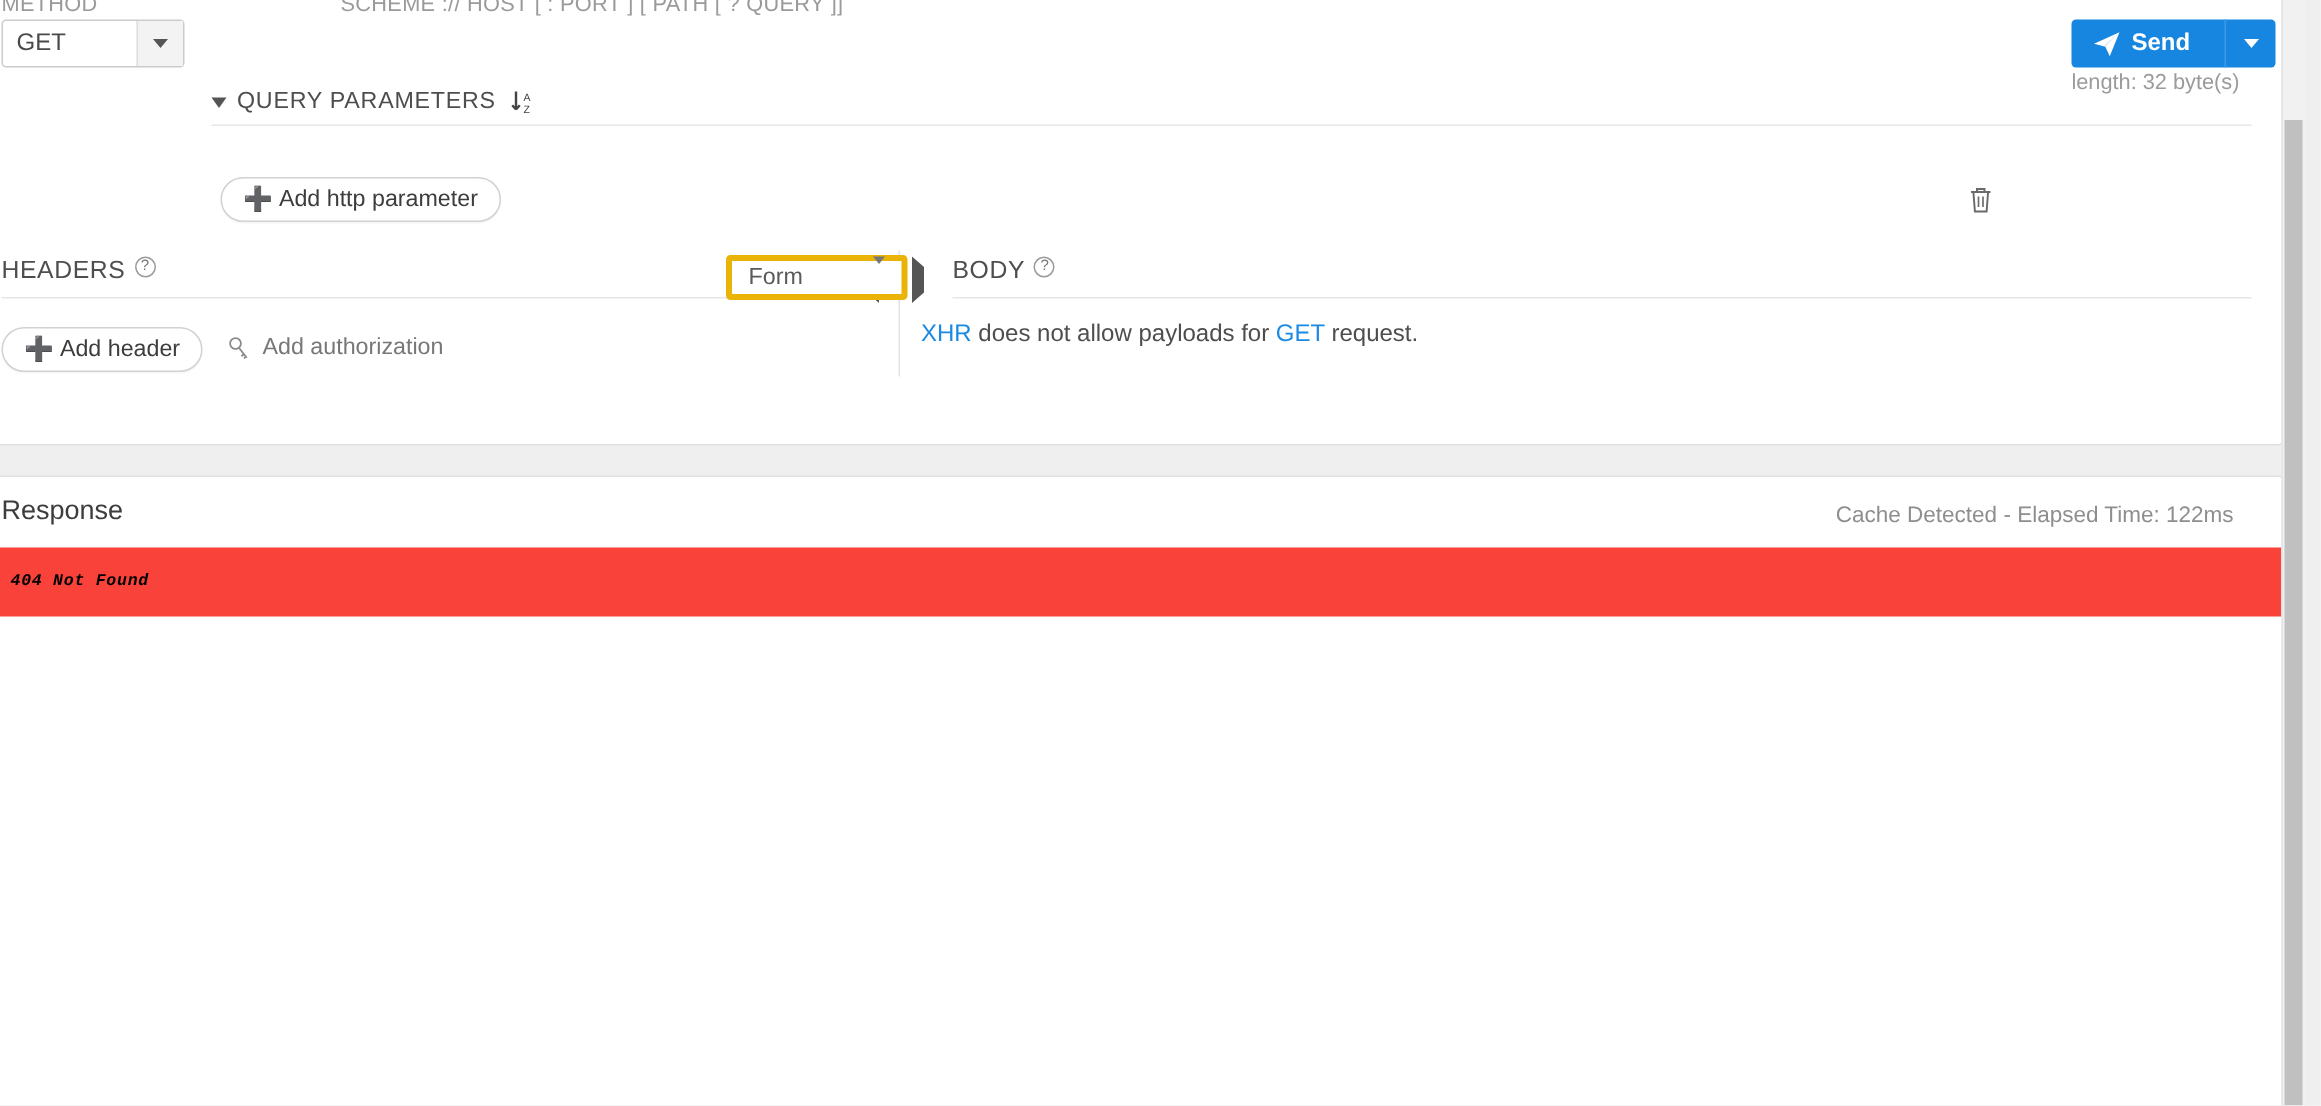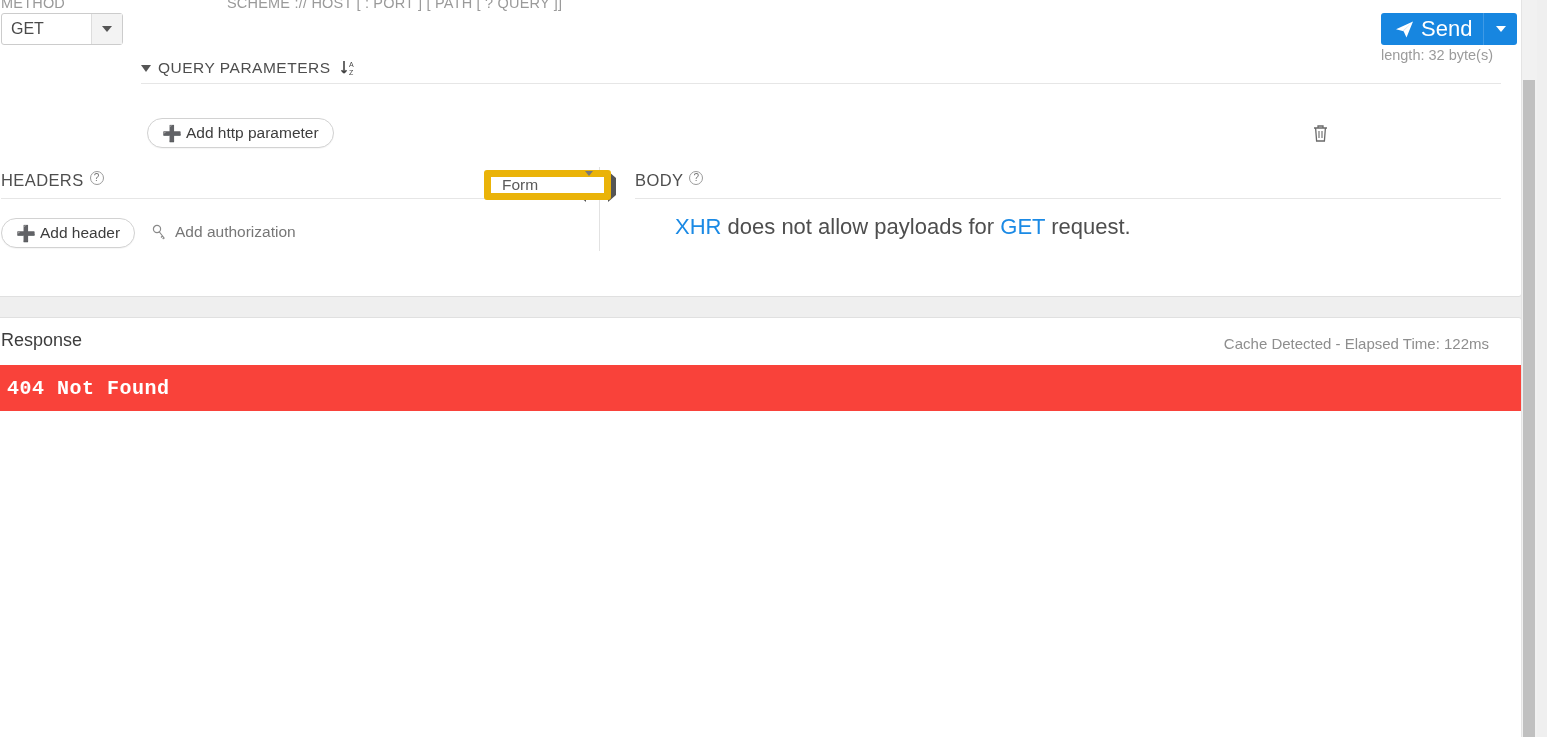--- a/index.html
+++ b/index.html
@@ -91,21 +91,21 @@
     width: 136px; height: 32px;
     background: #1786e0;
     border-radius: 3px;
     display: flex; align-items: center;
     color: #fff;
     cursor: pointer;
   }
   .send-btn .plane { margin-left: 14px; display:flex; }
   .send-btn .send-text {
     margin-left: 7px;
-    font-size: 22px; font-weight: 400;
+    font-size: 16px; font-weight: 700;
   }
   .send-btn .send-split {
     position: absolute; right: 0; top: 0;
     width: 34px; height: 32px;
     border-left: 1px solid #3f9ae5;
     display: flex; align-items: center; justify-content: center;
   }
   .caret-down-white {
     width: 0; height: 0;
     border-left: 5px solid transparent;
@@ -258,21 +258,21 @@
     width: 14px; height: 14px;
     border: 1px solid #9b9b9b; border-radius: 50%;
     font-size: 10px; color: #777;
     margin-left: 6px;
     line-height: 1;
   }
   .dd-btn {
     position: absolute;
     display: inline-flex; align-items: center; justify-content: center;
     height: 30px; padding: 0 11px;
-    border: 7px solid #eab308;
+    border: 4px solid #eab308;
     border-radius: 3px;
     background: #fff;
     font-size: 15.5px; color: #5a5a5a;
     cursor: pointer;
     gap: 40px;
   }
   .dd-btn .c { margin-left: 7px; }
   .caret-sm {
     width: 0; height: 0;
     border-left: 4px solid transparent;
@@ -287,22 +287,22 @@
     display: flex; align-items: center;
     font-size: 15.5px; color: #777;
     cursor: pointer;
   }
   .add-auth .key { margin-right: 8px; display:flex; }
   .form-dd { left: 489px; top: 199px; }
 
   .body-head { left: 640px; top: 200px; width: 866px; }
   .body-msg {
     position: absolute;
-    left: 680px; top: 243px;
-    font-size: 22px; color: #4e4e4e;
+    left: 619px; top: 243px;
+    font-size: 16px; color: #4e4e4e;
   }
   .lnk { color: #1b8ae5; }
 
   
   .response-card {
     position: absolute;
     left: -6px; top: 317px;
     width: 1528px;
     height: 440px;
     background: #fff;
@@ -322,24 +322,25 @@
   }
   .status-banner {
     position: absolute;
     left: 0; top: 47px;
     width: 100%; height: 46px;
     background: #f9423a;
     display: flex; align-items: center;
   }
   .status-banner .txt {
     margin-left: 12px;
-    color: #ffffff;
-    font-size: 20px;
+    color: #000000;
+    font-size: 11px;
     font-weight: 700;
     letter-spacing: .5px;
+    font-style: italic;
   }
 
   
   .page-scroll {
     position: absolute;
     right: 0; top: 0;
     width: 16px; height: 737px;
     background: #f1f1f1;
     border-left: 1px solid #e4e4e4;
   }

